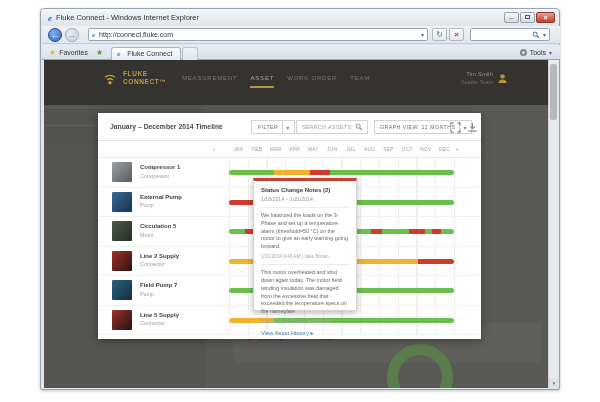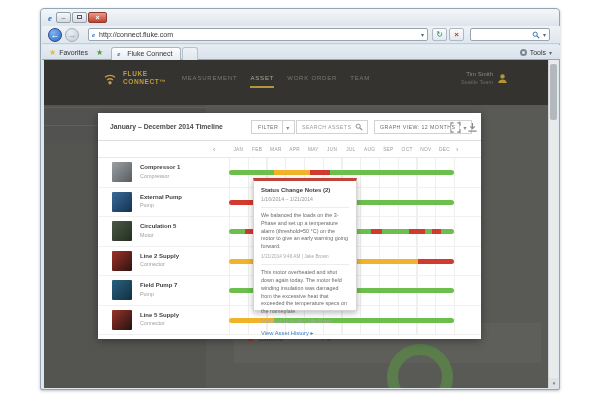--- a/index.html
+++ b/index.html
@@ -123,20 +123,21 @@
   .plink { font-size:5.8px; color:#3f7fbe; margin-top:6px; }
 </style>
 </head>
 <body>
 
 <div id="canvas">
   <div class="window">
 
     <div class="titlebar">
       <span class="ie-e">e</span>
+      <span class="title">Fluke Connect - Windows Internet Explorer</span>
       <div class="winbtns">
         <div class="wbtn">–</div>
         <div class="wbtn"><span class="maxglyph"></span></div>
         <div class="wbtn close">×</div>
       </div>
     </div>
 
     <div class="navbar">
       <div class="circlebtn back">←</div>
       <div class="circlebtn fwd">→</div>

